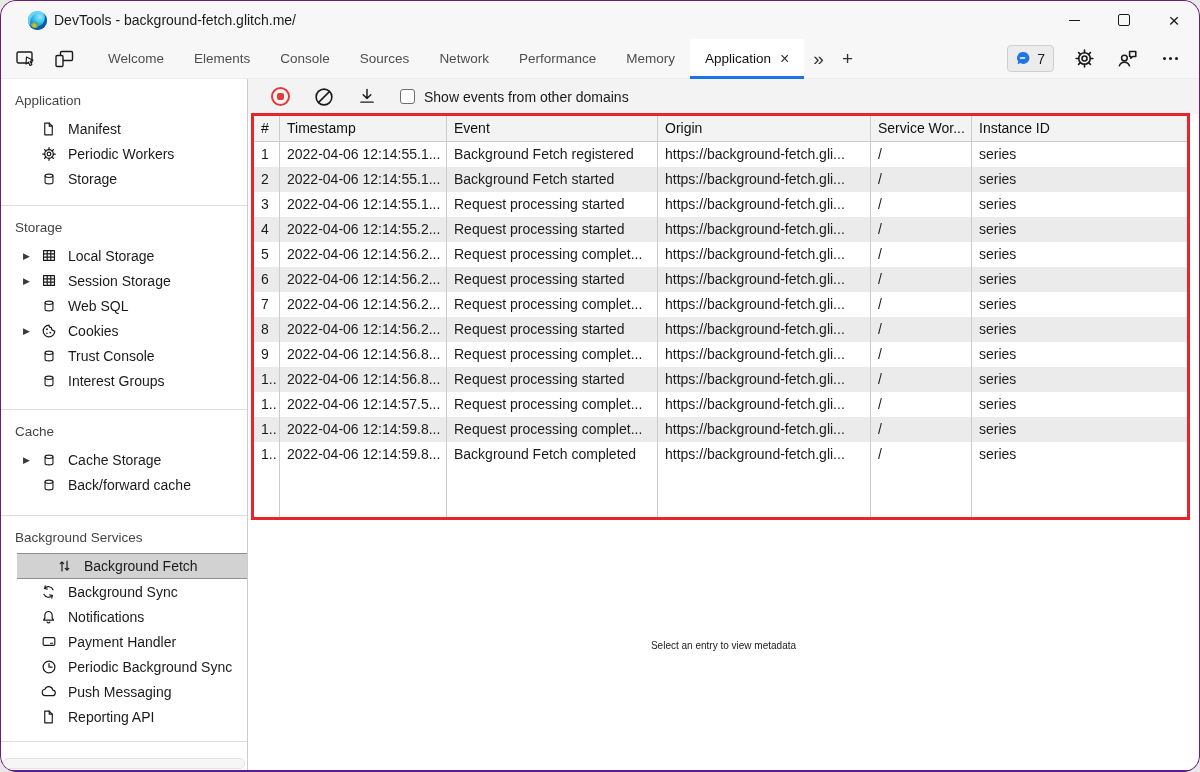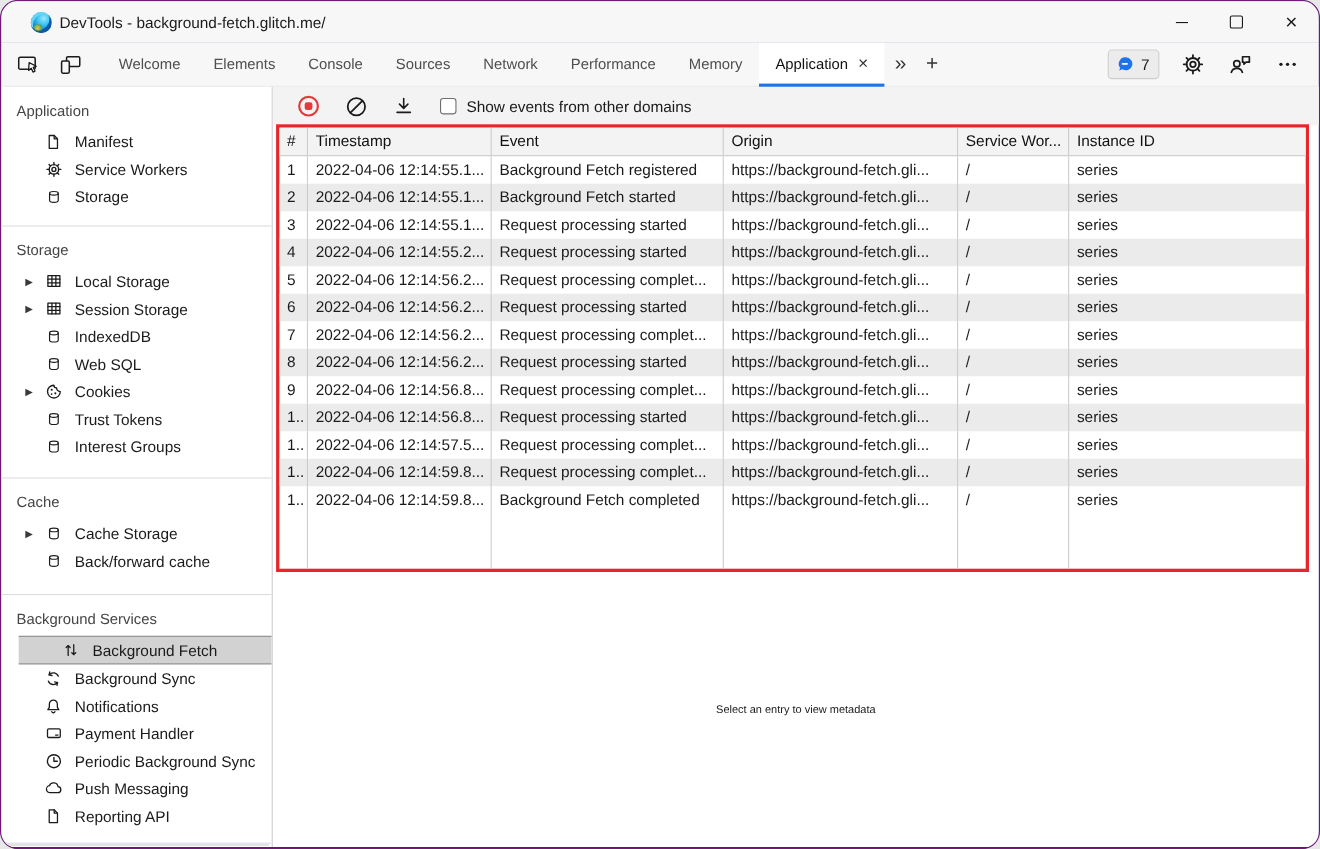--- a/index.html
+++ b/index.html
@@ -202,21 +202,21 @@
             <span class="expander"></span>
             <span class="icn">
               <svg width="16" height="16" viewBox="0 0 16 16">
                 <g stroke="#1b1b1b" stroke-width="1.25" fill="none" stroke-linecap="round" stroke-linejoin="round">
                   <circle cx="8" cy="8" r="4.3"></circle>
                   <circle cx="8" cy="8" r="1.8"></circle>
                   <path d="M8 1.7v2M8 12.3v2M1.7 8h2M12.3 8h2M3.6 3.6l1.4 1.4M11 11l1.4 1.4M12.4 3.6L11 5M5 11l-1.4 1.4"></path>
                 </g>
               </svg>
             </span>
-            <span>Service Workers</span>
+            <span>Periodic Workers</span>
           </div>
           <div class="s-item">
             <span class="expander"></span>
             <span class="icn">
               <svg width="14" height="16" viewBox="0 0 16 16">
                 <g stroke="#1b1b1b" stroke-width="1.25" fill="none" stroke-linecap="round" stroke-linejoin="round">
                   <ellipse cx="8" cy="4.3" rx="4.5" ry="1.9"></ellipse>
                   <path d="M3.5 4.3v7.4c0 1.05 2 1.9 4.5 1.9s4.5-.85 4.5-1.9V4.3"></path>
                 </g>
               </svg>
@@ -242,32 +242,20 @@
             <span class="expander">▶</span>
             <span class="icn">
               <svg width="16" height="15" viewBox="0 0 16 16">
                 <g stroke="#1b1b1b" stroke-width="1.25" fill="none" stroke-linecap="round" stroke-linejoin="round">
                   <rect x="2.2" y="2.8" width="11.6" height="10.4"></rect>
                   <path d="M2.2 6.2h11.6M2.2 9.7h11.6M6.1 2.8v10.4M9.9 2.8v10.4"></path>
                 </g>
               </svg>
             </span>
             <span>Session Storage</span>
-          </div>
-          <div class="s-item">
-            <span class="expander"></span>
-            <span class="icn">
-              <svg width="14" height="16" viewBox="0 0 16 16">
-                <g stroke="#1b1b1b" stroke-width="1.25" fill="none" stroke-linecap="round" stroke-linejoin="round">
-                  <ellipse cx="8" cy="4.3" rx="4.5" ry="1.9"></ellipse>
-                  <path d="M3.5 4.3v7.4c0 1.05 2 1.9 4.5 1.9s4.5-.85 4.5-1.9V4.3"></path>
-                </g>
-              </svg>
-            </span>
-            <span>IndexedDB</span>
           </div>
           <div class="s-item">
             <span class="expander"></span>
             <span class="icn">
               <svg width="14" height="16" viewBox="0 0 16 16">
                 <g stroke="#1b1b1b" stroke-width="1.25" fill="none" stroke-linecap="round" stroke-linejoin="round">
                   <ellipse cx="8" cy="4.3" rx="4.5" ry="1.9"></ellipse>
                   <path d="M3.5 4.3v7.4c0 1.05 2 1.9 4.5 1.9s4.5-.85 4.5-1.9V4.3"></path>
                 </g>
               </svg>
@@ -291,21 +279,21 @@
           <div class="s-item">
             <span class="expander"></span>
             <span class="icn">
               <svg width="14" height="16" viewBox="0 0 16 16">
                 <g stroke="#1b1b1b" stroke-width="1.25" fill="none" stroke-linecap="round" stroke-linejoin="round">
                   <ellipse cx="8" cy="4.3" rx="4.5" ry="1.9"></ellipse>
                   <path d="M3.5 4.3v7.4c0 1.05 2 1.9 4.5 1.9s4.5-.85 4.5-1.9V4.3"></path>
                 </g>
               </svg>
             </span>
-            <span>Trust Tokens</span>
+            <span>Trust Console</span>
           </div>
           <div class="s-item">
             <span class="expander"></span>
             <span class="icn">
               <svg width="14" height="16" viewBox="0 0 16 16">
                 <g stroke="#1b1b1b" stroke-width="1.25" fill="none" stroke-linecap="round" stroke-linejoin="round">
                   <ellipse cx="8" cy="4.3" rx="4.5" ry="1.9"></ellipse>
                   <path d="M3.5 4.3v7.4c0 1.05 2 1.9 4.5 1.9s4.5-.85 4.5-1.9V4.3"></path>
                 </g>
               </svg>

